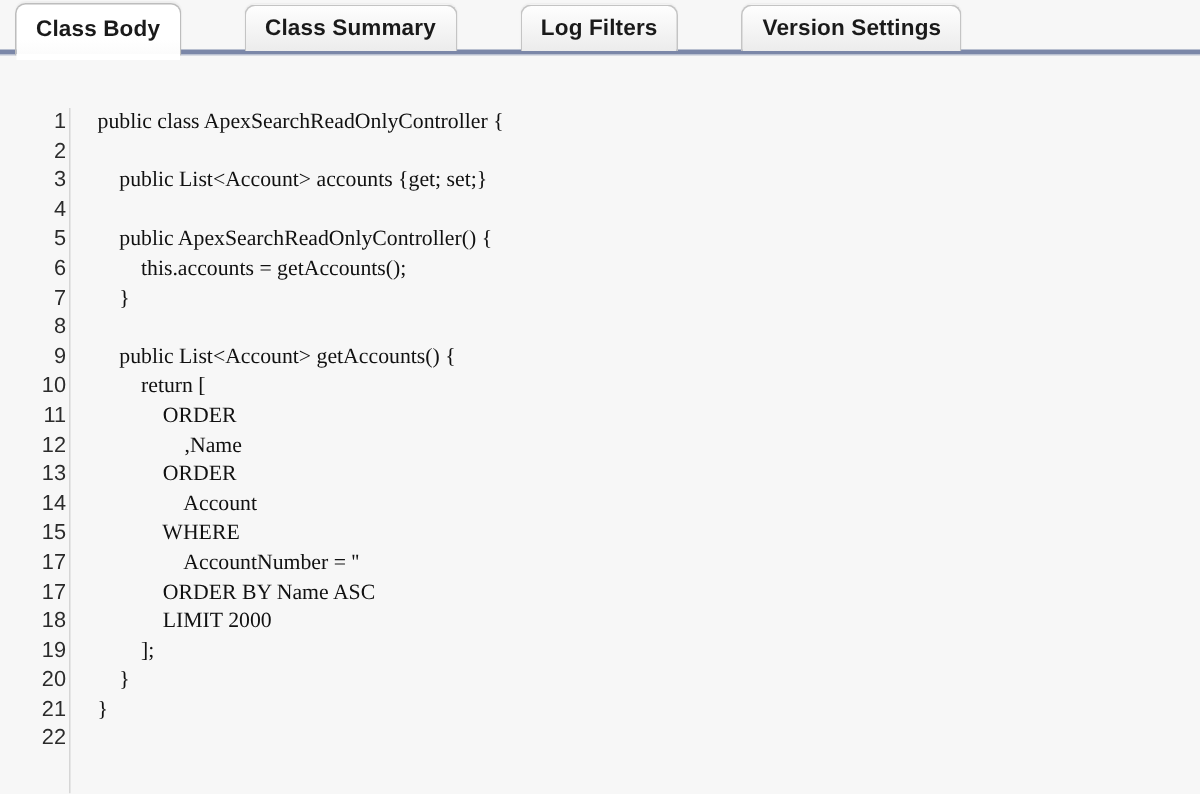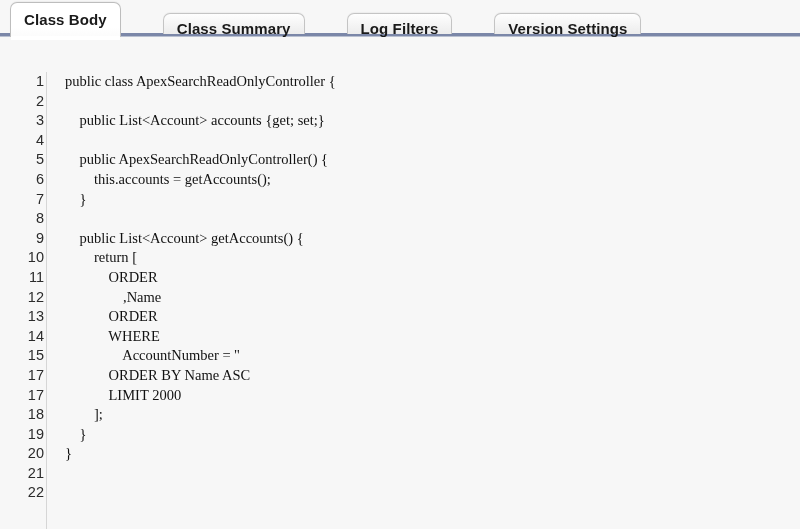--- a/index.html
+++ b/index.html
@@ -52,21 +52,21 @@
     box-shadow: 0 -1px 1px rgba(0,0,0,0.04);
     cursor: pointer;
     white-space: nowrap;
     box-sizing: border-box;
   }
   .tab-label {
     display: block;
     padding: 7px 13px 7px 13px;
   }
   .tab.inactive {
-    height: 21px;
+    height: 31px;
     margin-left: 7px;
     margin-bottom: 3px;
   }
   .tab.inactive .tab-label {
     padding-top: 6px;
   }
   .tab.active {
     height: 35px;
     margin-left: 0;
     margin-bottom: 0;
@@ -190,20 +190,21 @@
         <span class="cl">&nbsp;</span>
         <span class="cl">    public ApexSearchReadOnlyController() {</span>
         <span class="cl">        this.accounts = getAccounts();</span>
         <span class="cl">    }</span>
         <span class="cl">&nbsp;</span>
         <span class="cl">    public List&lt;Account&gt; getAccounts() {</span>
         <span class="cl">        return [</span>
         <span class="cl">            ORDER</span>
         <span class="cl">                ,Name</span>
         <span class="cl">            ORDER</span>
+        <span class="cl">                Account</span>
         <span class="cl">            WHERE</span>
         <span class="cl">                AccountNumber = ''</span>
         <span class="cl">            ORDER BY Name ASC</span>
         <span class="cl">            LIMIT 2000</span>
         <span class="cl">        ];</span>
         <span class="cl">    }</span>
         <span class="cl">}</span>
       </div>
   </div>
 </div>

